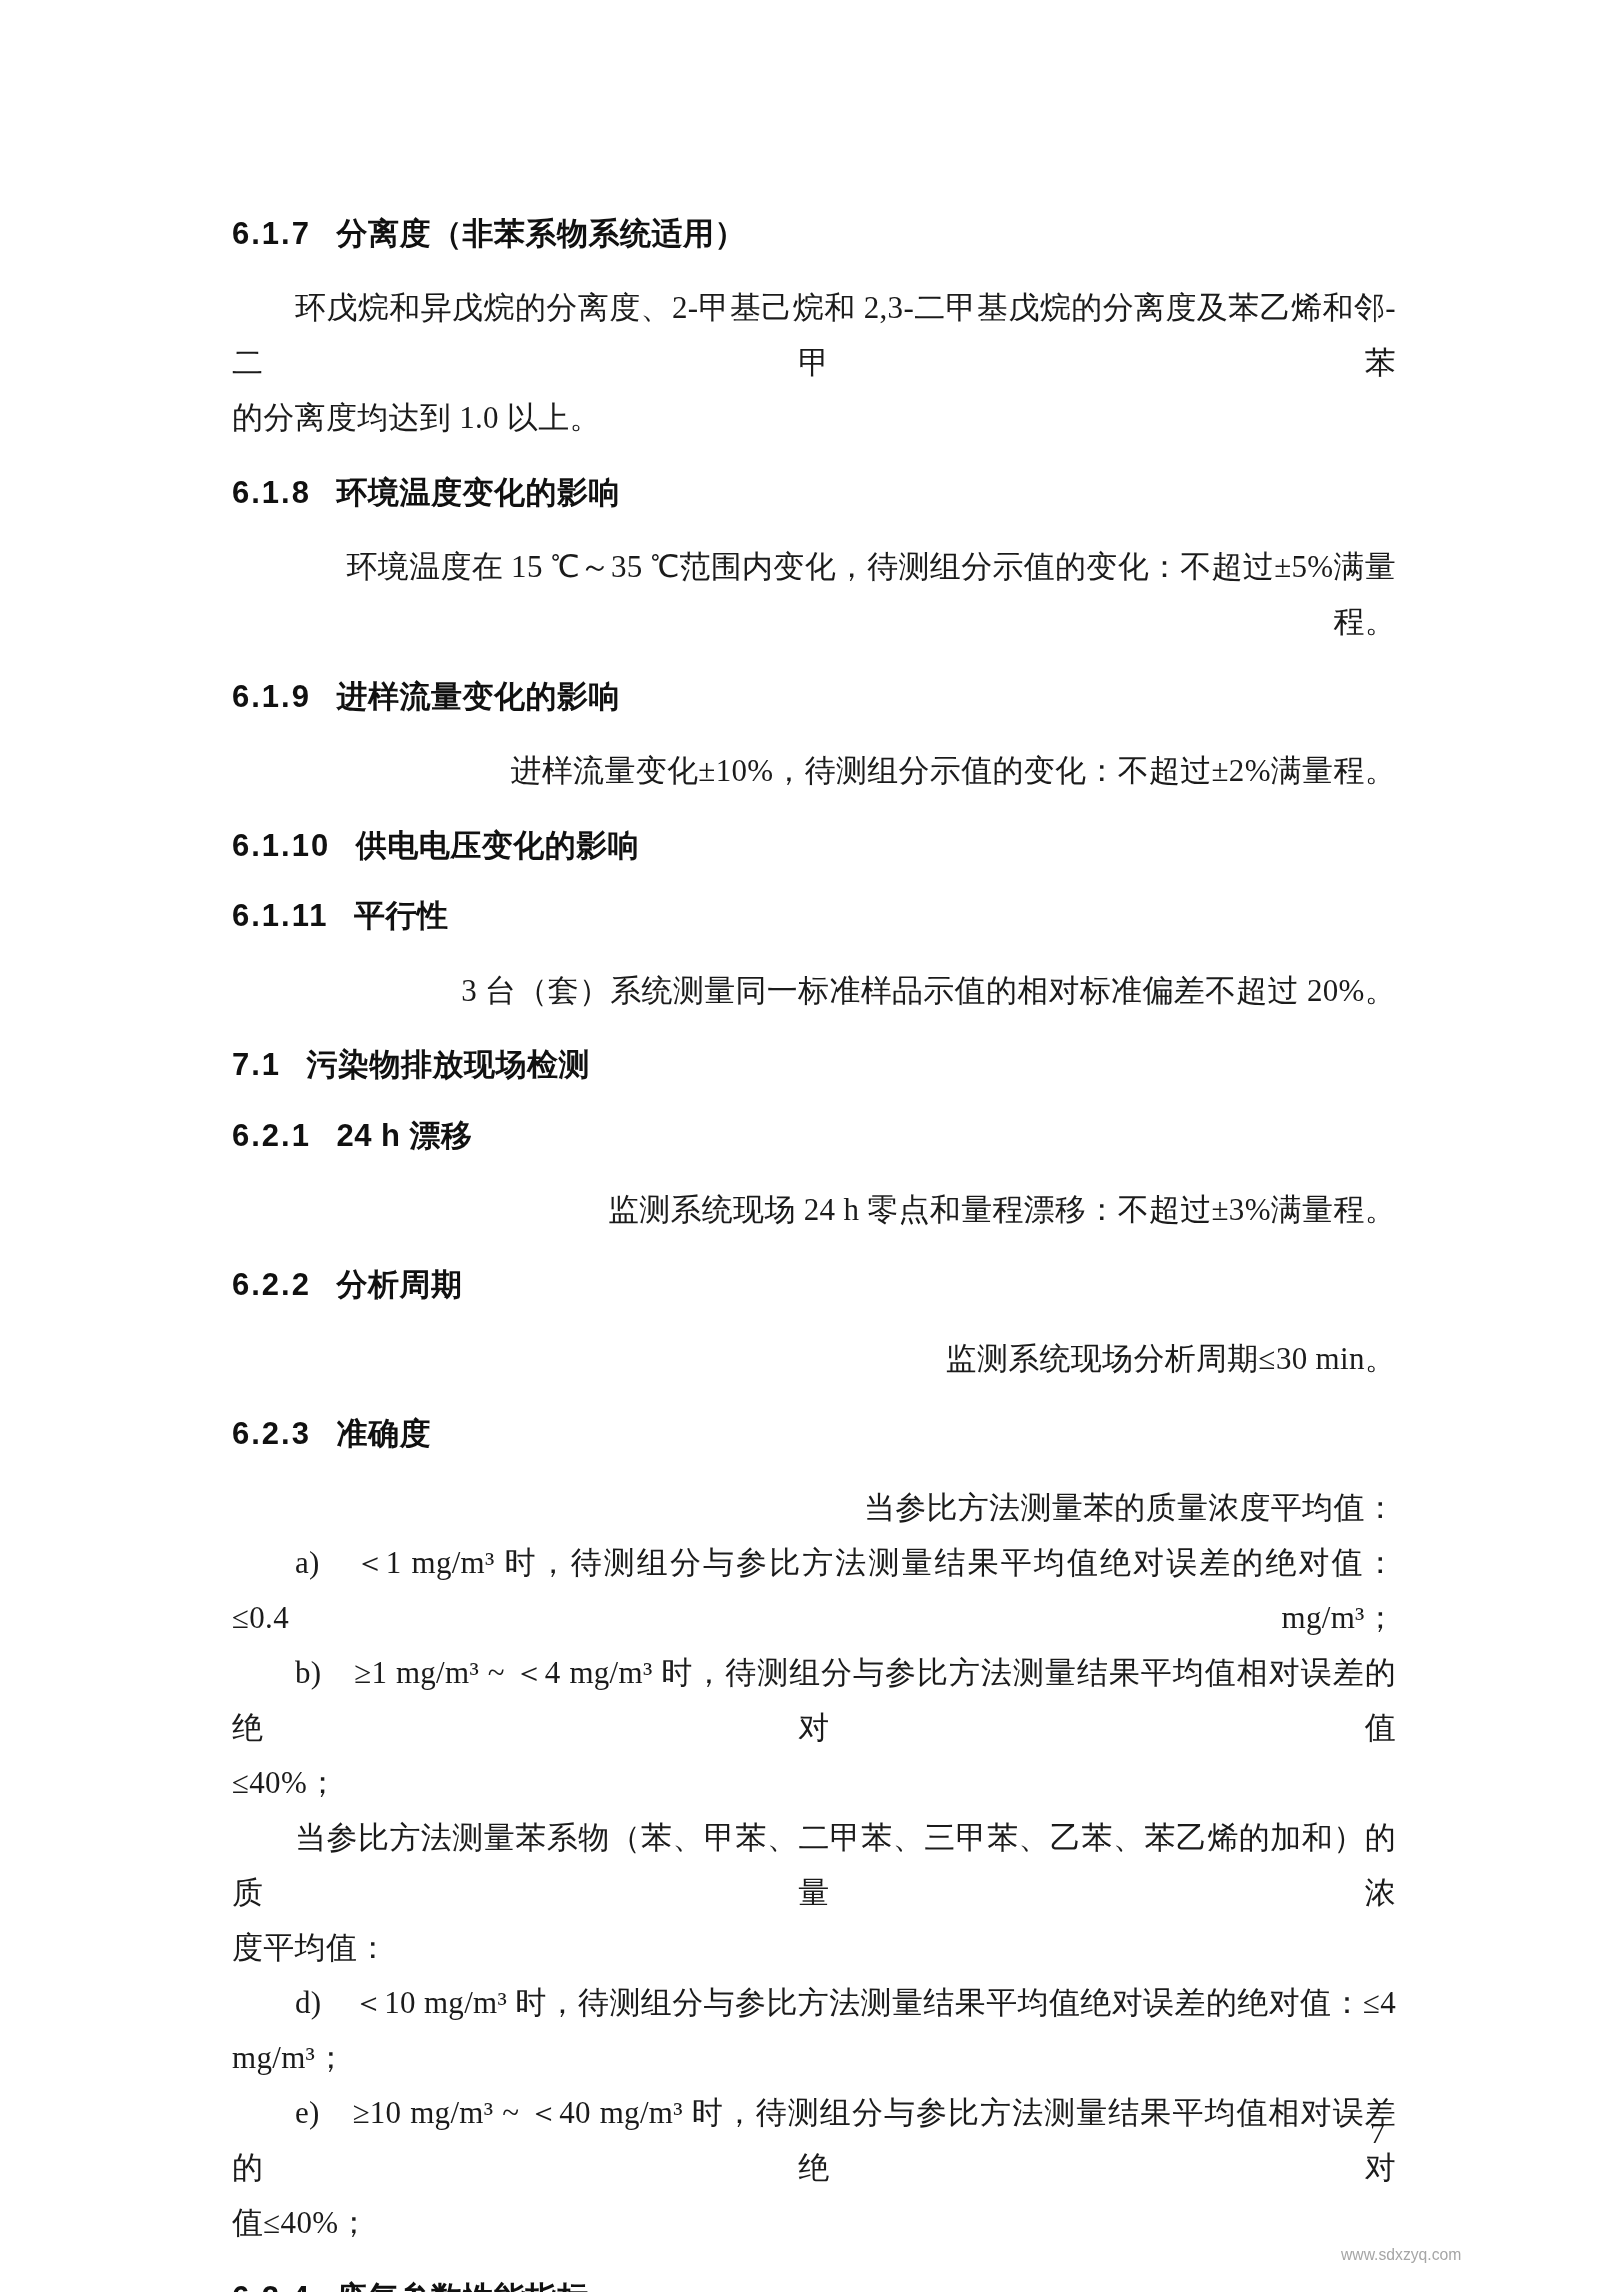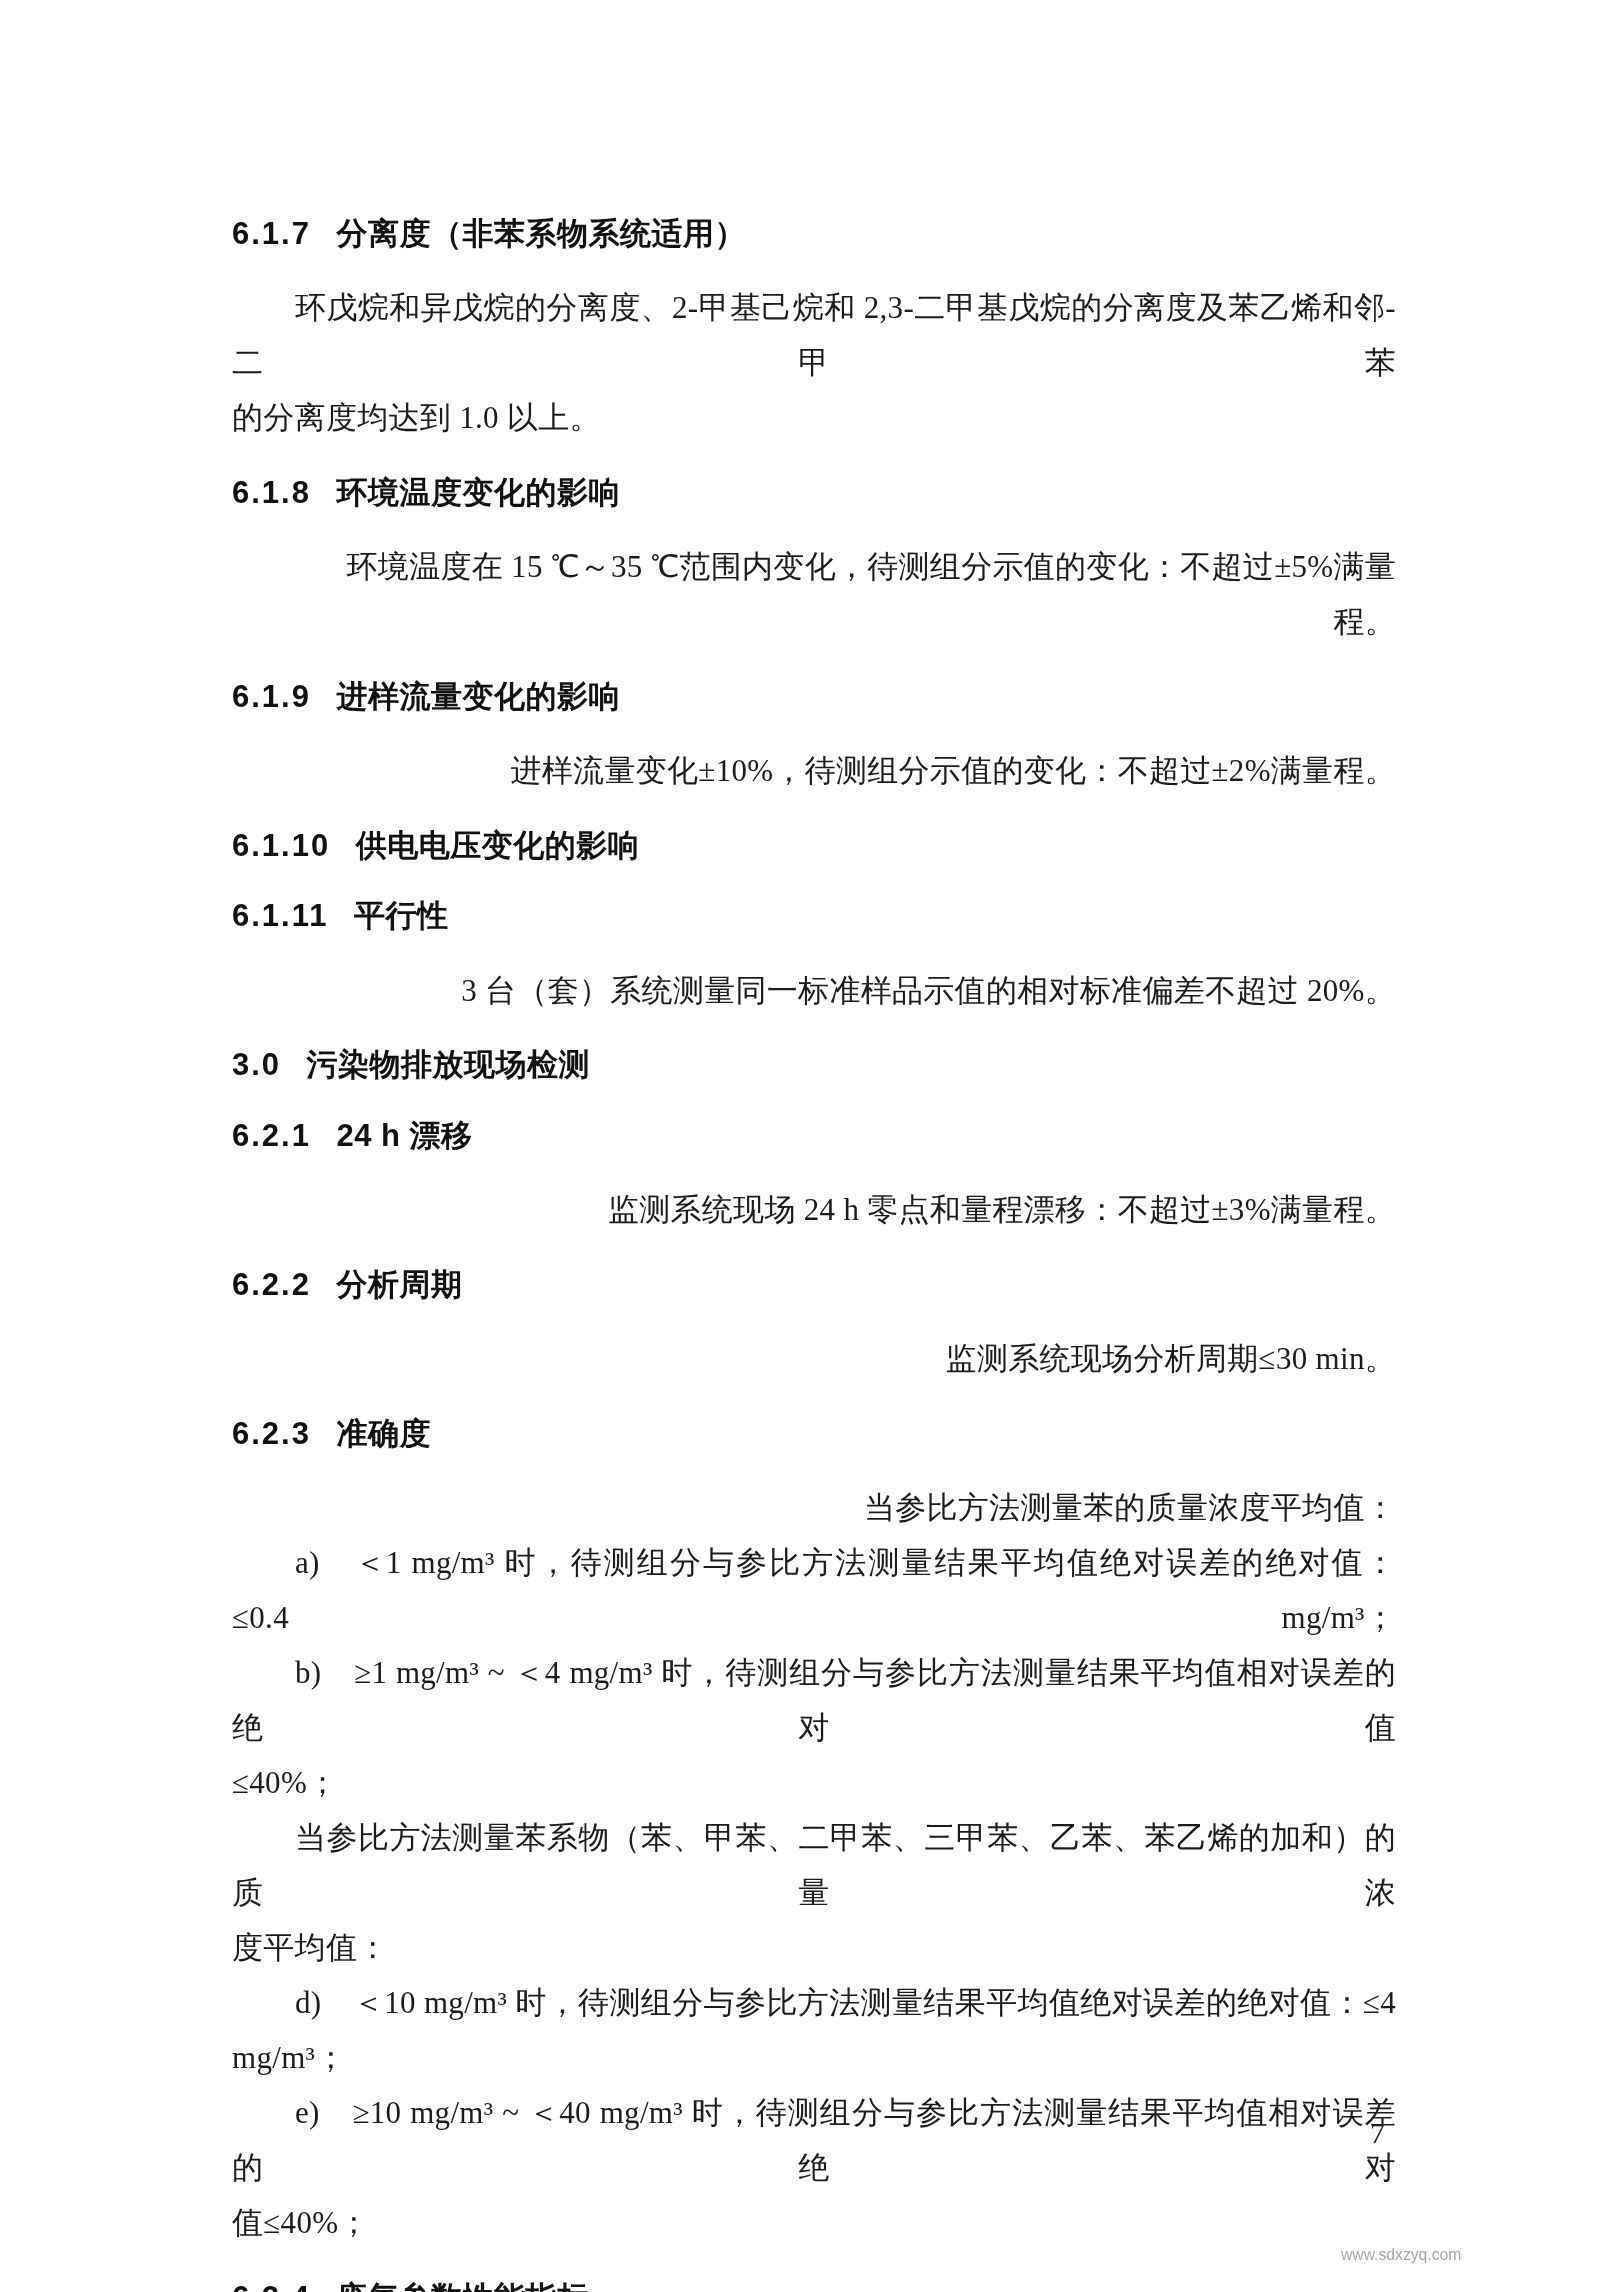--- a/index.html
+++ b/index.html
@@ -79,21 +79,21 @@
 
   <div class="line indent">进样流量变化±10%，待测组分示值的变化：不超过±2%满量程。</div>
 
   <h2 class="heading"><span class="h-num">6.1.10</span><span class="h-title">供电电压变化的影响</span></h2>
 
 
   <h2 class="heading"><span class="h-num">6.1.11</span><span class="h-title">平行性</span></h2>
 
   <div class="line indent">3 台（套）系统测量同一标准样品示值的相对标准偏差不超过 20%。</div>
 
-  <h2 class="heading"><span class="h-num">3.0</span><span class="h-title">污染物排放现场检测</span></h2>
+  <h2 class="heading"><span class="h-num">7.1</span><span class="h-title">污染物排放现场检测</span></h2>
 
   <h2 class="heading"><span class="h-num">6.2.1</span><span class="h-title">24 h 漂移</span></h2>
 
   <div class="line indent">监测系统现场 24 h 零点和量程漂移：不超过±3%满量程。</div>
 
   <h2 class="heading"><span class="h-num">6.2.2</span><span class="h-title">分析周期</span></h2>
 
   <div class="line indent">监测系统现场分析周期≤30 min。</div>
 
   <h2 class="heading"><span class="h-num">6.2.3</span><span class="h-title">准确度</span></h2>

